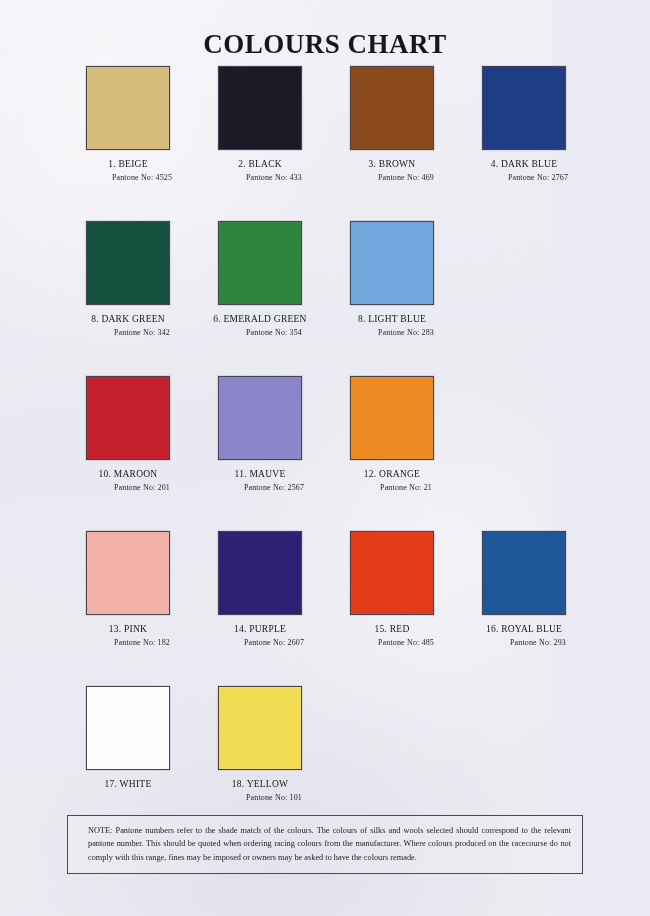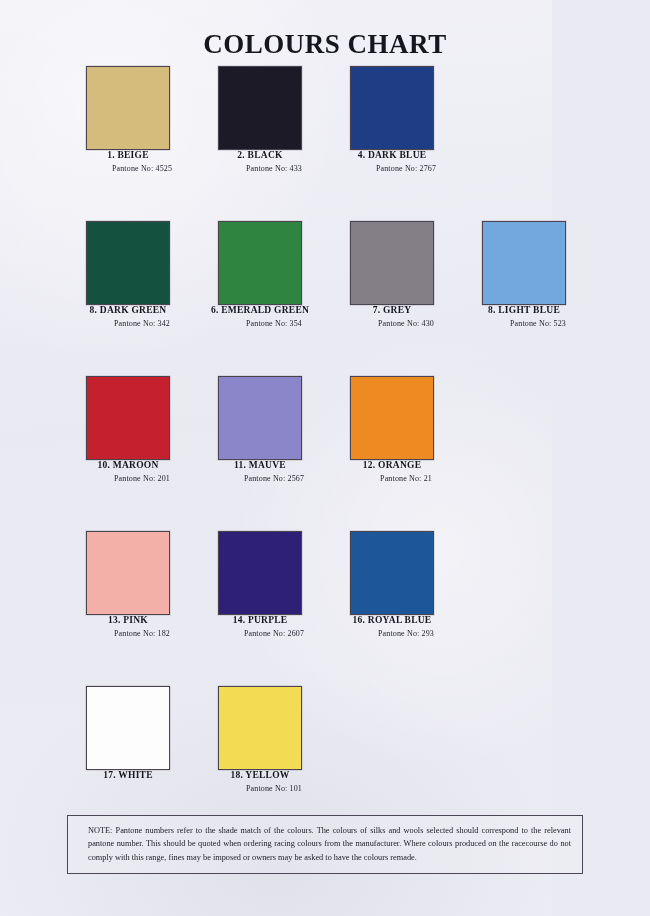--- a/index.html
+++ b/index.html
@@ -69,22 +69,23 @@
 
   .swatch-chip {
     width: 84px;
     height: 84px;
     border: 1px solid #4a4450;
     box-sizing: border-box;
     box-shadow: 0 0 0 0.5px rgba(70,60,70,0.25);
   }
 
   .swatch-name {
+    margin-top: 9px;
     font-size: 9.5px;
-    font-weight: bold;
+    font-weight: normal;
     letter-spacing: 0.25px;
     color: #15151d;
     white-space: nowrap;
     text-align: center;
     font-family: "Liberation Serif", "DejaVu Serif", serif;
   }
   .swatch-pantone {
     margin-top: 4px;
     font-size: 8px;
     letter-spacing: 0.15px;
@@ -129,46 +130,46 @@
         <div class="swatch-chip" style="background:#d5bc7c;"></div>
         <div class="swatch-name">1. BEIGE</div>
         <div class="swatch-pantone">Pantone  No: 4525</div>
       </div>
       <div class="swatch-cell">
         <div class="swatch-chip" style="background:#1b1a26;"></div>
         <div class="swatch-name">2. BLACK</div>
         <div class="swatch-pantone">Pantone  No: 433</div>
       </div>
       <div class="swatch-cell">
+        <div class="swatch-chip" style="background:#8a4a1b;"></div>
+        <div class="swatch-name">3. BROWN</div>
+        <div class="swatch-pantone">Pantone  No: 469</div>
+      </div>
+      <div class="swatch-cell">
         <div class="swatch-chip" style="background:#1f3d85;"></div>
         <div class="swatch-name">4. DARK BLUE</div>
         <div class="swatch-pantone">Pantone  No: 2767</div>
       </div>
     </div>
 
     <div class="swatch-row">
       <div class="swatch-cell">
         <div class="swatch-chip" style="background:#14523f;"></div>
         <div class="swatch-name">8. DARK GREEN</div>
         <div class="swatch-pantone">Pantone  No: 342</div>
       </div>
       <div class="swatch-cell">
         <div class="swatch-chip" style="background:#2f8540;"></div>
         <div class="swatch-name">6. EMERALD GREEN</div>
         <div class="swatch-pantone">Pantone  No: 354</div>
       </div>
       <div class="swatch-cell">
-        <div class="swatch-chip" style="background:#847e87;"></div>
-        <div class="swatch-name">7. GREY</div>
-        <div class="swatch-pantone">Pantone  No: 430</div>
-      </div>
-      <div class="swatch-cell">
         <div class="swatch-chip" style="background:#71a8dd;"></div>
         <div class="swatch-name">8. LIGHT BLUE</div>
-        <div class="swatch-pantone">Pantone  No: 523</div>
+        <div class="swatch-pantone">Pantone  No: 283</div>
       </div>
     </div>
 
     <div class="swatch-row">
       <div class="swatch-cell">
         <div class="swatch-chip" style="background:#c4202e;"></div>
         <div class="swatch-name">10. MAROON</div>
         <div class="swatch-pantone">Pantone  No: 201</div>
       </div>
       <div class="swatch-cell">
@@ -186,20 +187,25 @@
     <div class="swatch-row">
       <div class="swatch-cell">
         <div class="swatch-chip" style="background:#f3b0a8;"></div>
         <div class="swatch-name">13. PINK</div>
         <div class="swatch-pantone">Pantone  No: 182</div>
       </div>
       <div class="swatch-cell">
         <div class="swatch-chip" style="background:#2e2075;"></div>
         <div class="swatch-name">14. PURPLE</div>
         <div class="swatch-pantone">Pantone  No: 2607</div>
+      </div>
+      <div class="swatch-cell">
+        <div class="swatch-chip" style="background:#e33c1b;"></div>
+        <div class="swatch-name">15. RED</div>
+        <div class="swatch-pantone">Pantone  No: 485</div>
       </div>
       <div class="swatch-cell">
         <div class="swatch-chip" style="background:#1d5799;"></div>
         <div class="swatch-name">16. ROYAL BLUE</div>
         <div class="swatch-pantone">Pantone  No: 293</div>
       </div>
     </div>
 
     <div class="swatch-row">
       <div class="swatch-cell">

